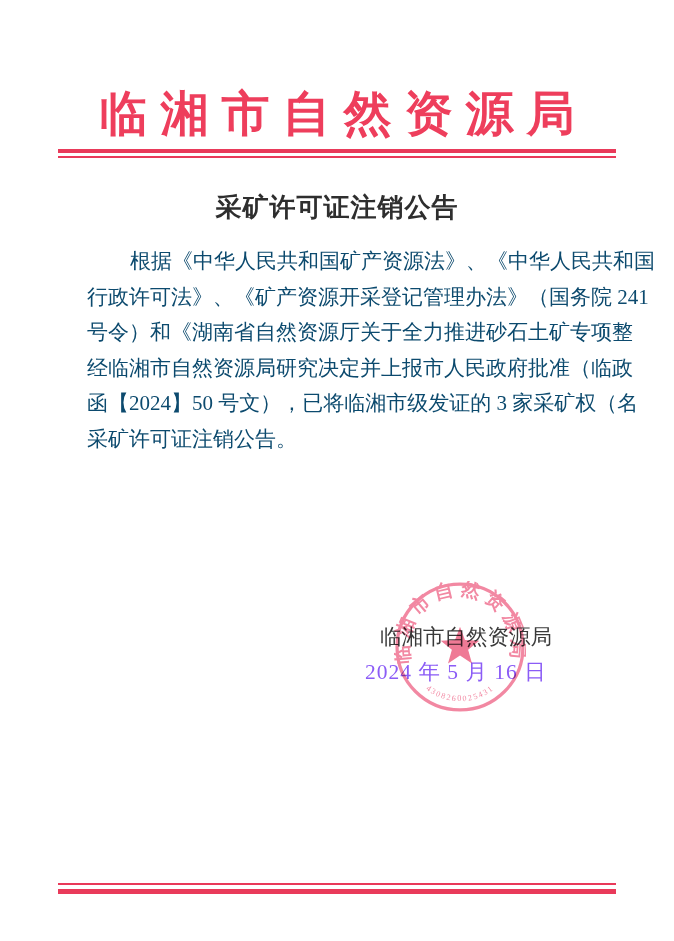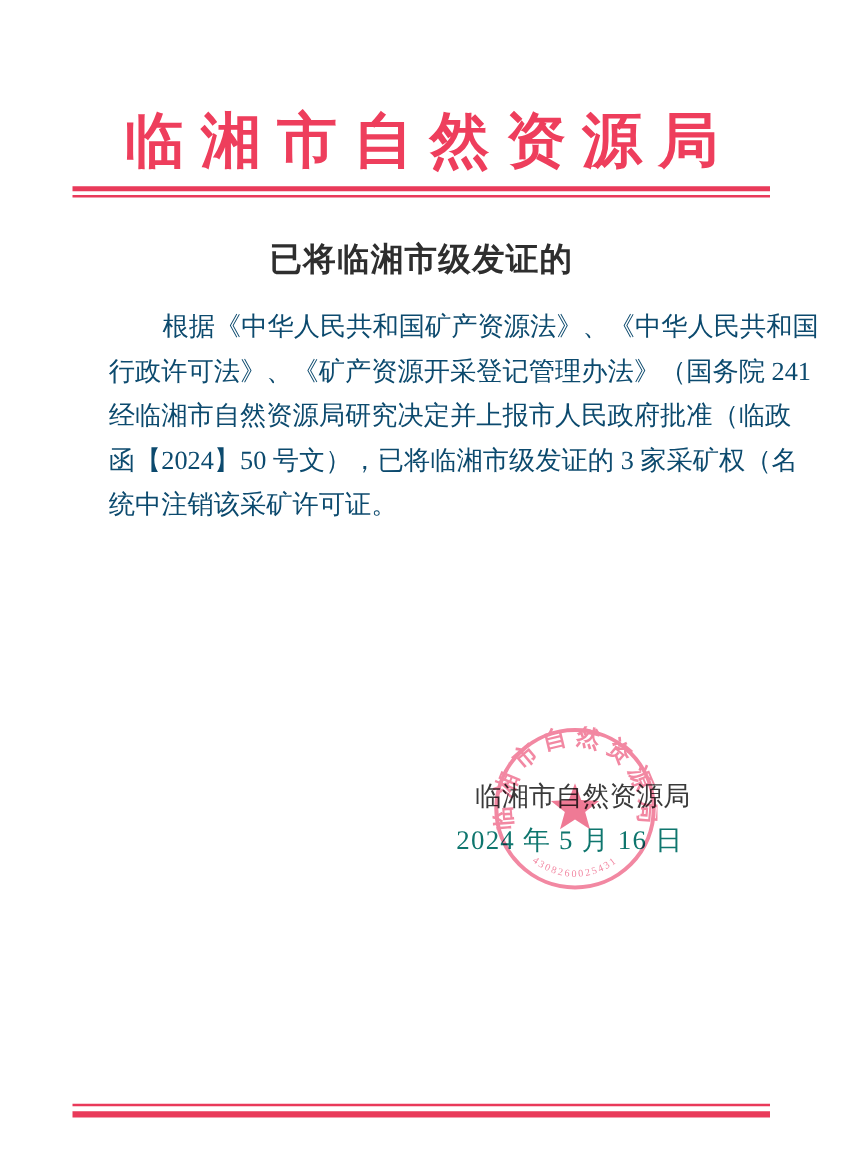--- a/index.html
+++ b/index.html
@@ -49,21 +49,21 @@
   }
   .body-text p.indent{text-indent:43px;}
 
   
   .issuer{
     position:absolute;left:380px;top:622px;
     font-size:21.5px;color:#3a3a3a;white-space:nowrap;
   }
   .issue-date{
     position:absolute;left:365px;top:657px;
-    font-size:21.5px;color:#0f766e;letter-spacing:1px;white-space:nowrap;
+    font-size:21.5px;color:#8b5cf6;letter-spacing:1px;white-space:nowrap;
   }
 
   
   .seal{
     position:absolute;left:394px;top:581px;
     width:132px;height:132px;
     mix-blend-mode:multiply;opacity:.82;
     pointer-events:none;
   }
   .seal text{font-family:"Liberation Serif","DejaVu Serif",serif;}
@@ -75,28 +75,29 @@
 
 <div class="page">
 
   <div class="letterhead">临湘市自然资源局</div>
 
   <div class="rule rule-top">
     <div class="bar thick"></div>
     <div class="bar thin"></div>
   </div>
 
-  <div class="doc-title">已将临湘市级发证的</div>
+  <div class="doc-title">采矿许可证注销公告</div>
 
   <div class="body-text">
     <p class="indent">根据《中华人民共和国矿产资源法》、《中华人民共和国</p>
     <p>行政许可法》、《矿产资源开采登记管理办法》（国务院 241</p>
+    <p>号令）和《湖南省自然资源厅关于全力推进砂石土矿专项整</p>
     <p>经临湘市自然资源局研究决定并上报市人民政府批准（临政</p>
     <p>函【2024】50 号文），已将临湘市级发证的 3 家采矿权（名</p>
-    <p>统中注销该采矿许可证。</p>
+    <p>采矿许可证注销公告。</p>
   </div>
 
   <div class="issuer">临湘市自然资源局</div>
   <div class="issue-date">2024 年 5 月 16 日</div>
 
   <svg class="seal" viewBox="0 0 130 130">
     <defs>
       <path id="arc-top" d="M 20.8,90.5 A 51,51 0 1 1 109.2,90.5"></path>
       <path id="arc-bottom" d="M 24.0,99.4 A 53.5,53.5 0 0 0 106.0,99.4"></path>
     </defs>

